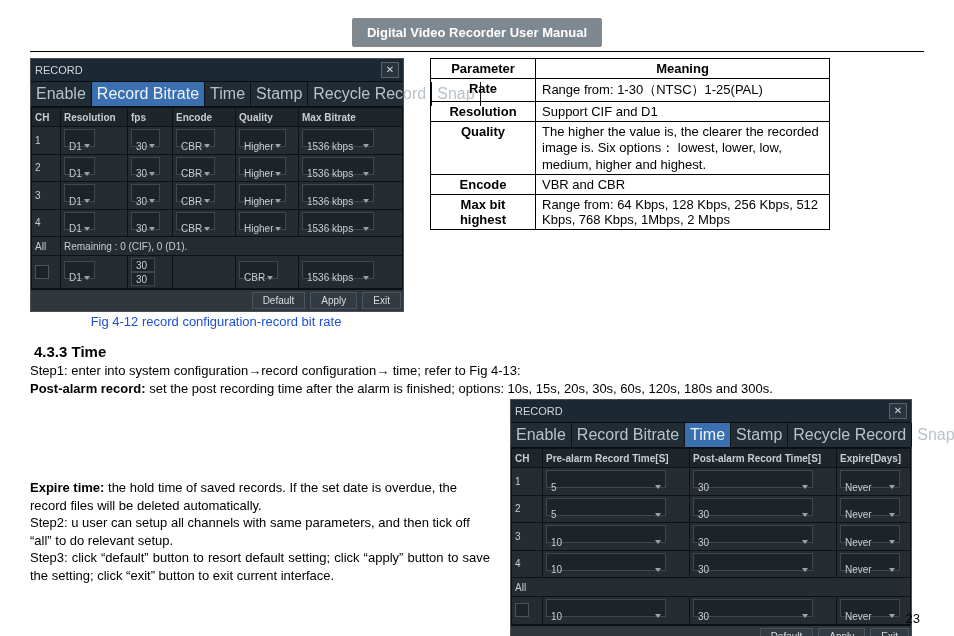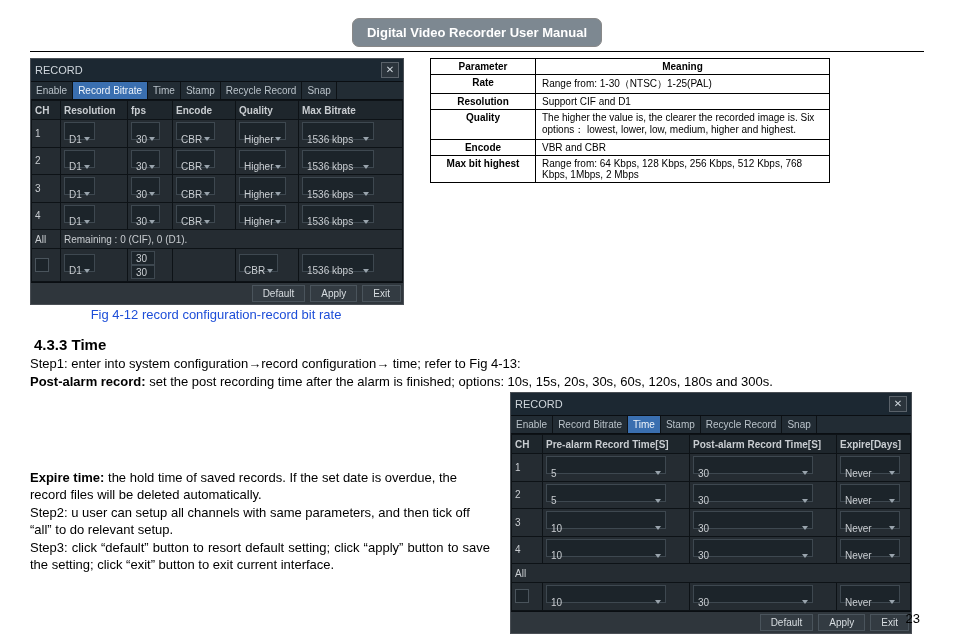--- a/index.html
+++ b/index.html
@@ -24,21 +24,21 @@
     margin-bottom: 4px;
   }
   .header-bar .pill {
     margin: 0 auto;
     border: 1px solid #888;
     background: #7d8891;
     color: #fff;
     font-weight: bold;
     font-size: 13px;
     padding: 6px 14px;
-    border-radius: 7px;
+    border-radius: 2px;
   }
   .hr-line {
     border: 0;
     border-top: 1px solid #000;
     margin: 2px 0 6px 0;
   }
 
   
   .top-zone {
     display: flex;
@@ -75,21 +75,21 @@
   }
   .dvr .tabs {
     display: flex;
     background: #222c34;
     border-bottom: 1px solid #0a0e12;
   }
   .dvr .tab {
     padding: 3px 5px;
     border-right: 1px solid #0d1216;
     color: #b9c2c9;
-    font-size: 10px;
+    font-size: 16px;
     white-space: nowrap;
   }
   .dvr .tab.active {
     background: #3a6fb0;
     color: #eef4fb;
   }
   .dvr table {
     width: 100%;
     border-collapse: collapse;
     font-size: 10px;
@@ -164,21 +164,21 @@
   .fig-caption {
     font-size: 13px;
     text-align: center;
     color: #1d4ed8;
     margin-top: 2px;
   }
 
   
   .meaning {
     border-collapse: collapse;
-    font-size: 10px;
+    font-size: 13px;
     width: 400px;
   }
   .meaning th, .meaning td {
     border: 1px solid #000;
     padding: 2px 6px;
     vertical-align: top;
   }
   .meaning th {
     font-weight: bold;
     text-align: center;

